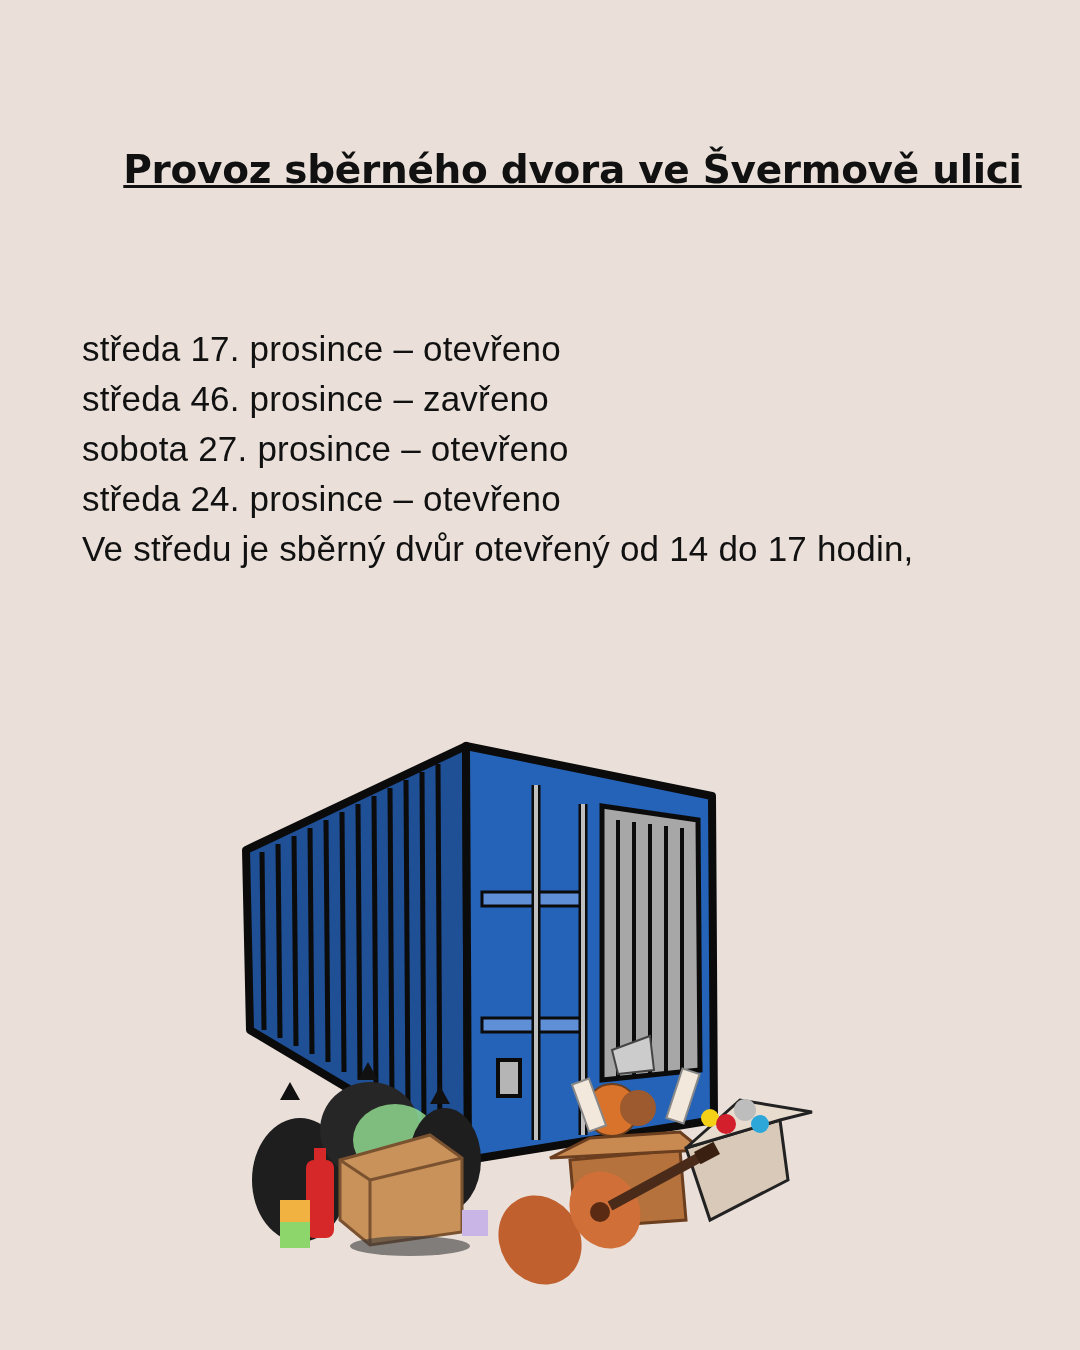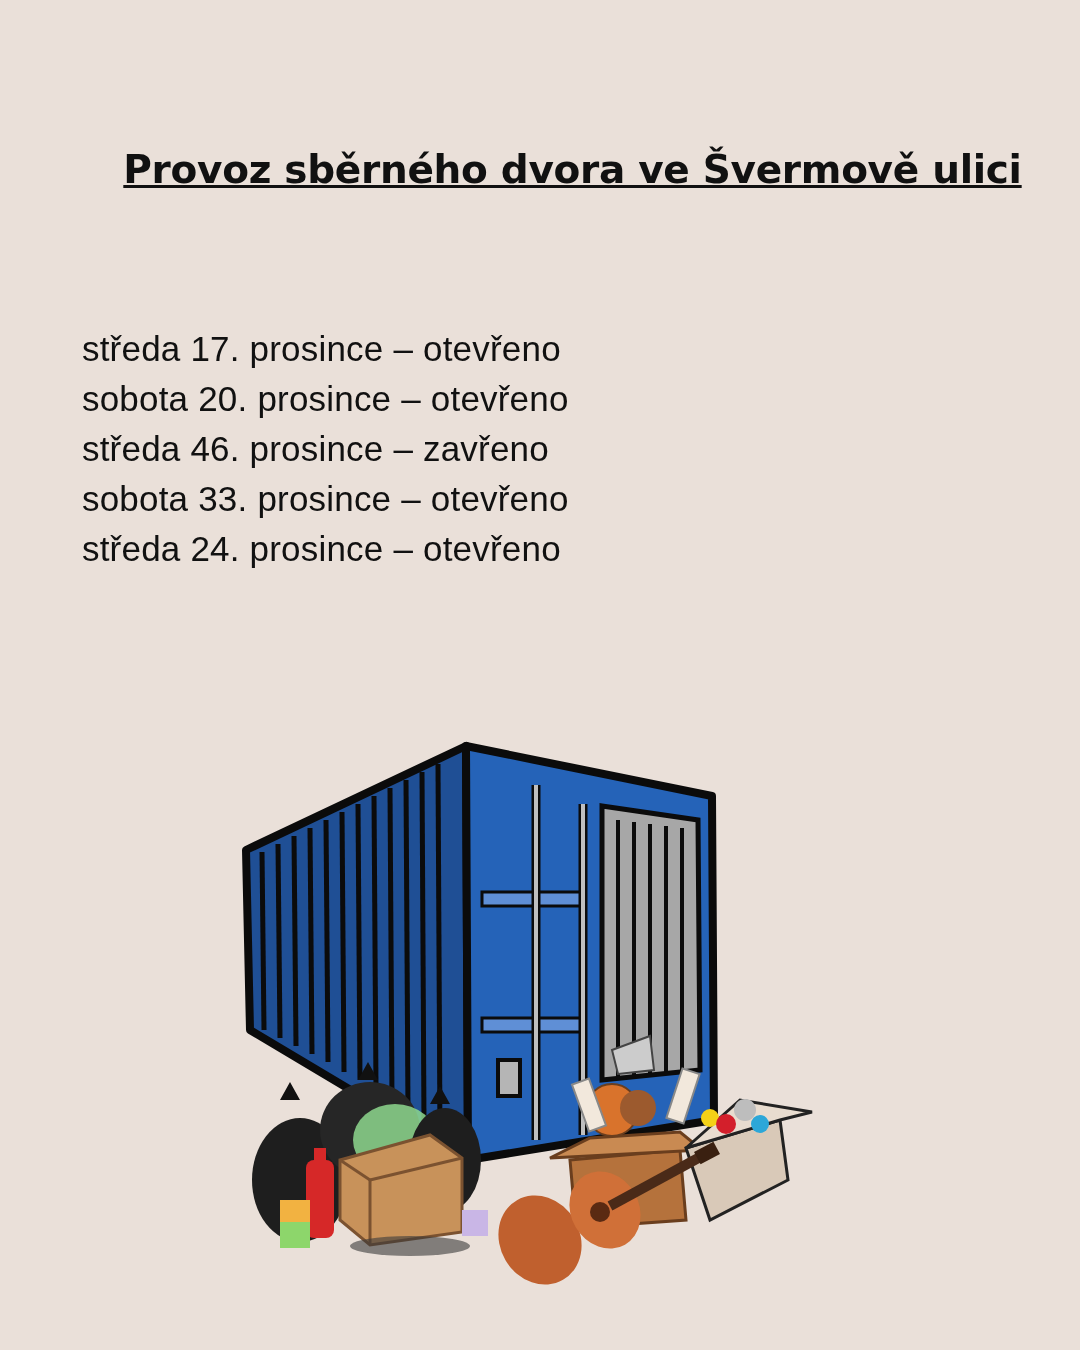--- a/index.html
+++ b/index.html
@@ -32,24 +32,24 @@
   </style>
 </head>
 <body>
 
 <div class="title">
   <span class="line1">Provoz sběrného dvora ve Švermově ulici</span>
 </div>
 
 <div class="schedule">
   <div>středa 17. prosince – otevřeno</div>
-  <div>sobota 20. prosince – otevřeno</div>
   <div>středa 46. prosince – zavřeno</div>
-  <div>sobota 33. prosince – otevřeno</div>
+  <div>sobota 27. prosince – otevřeno</div>
   <div>středa 24. prosince – otevřeno</div>
+  <div>Ve středu je sběrný dvůr otevřený od 14 do 17 hodin,</div>
 </div>
 
 <div class="illustration">
   <svg width="590" height="570" viewBox="0 0 590 570">
 
     <polygon points="6,110 226,6 228,420 10,290" fill="#1F4F95" stroke="#0B0B0B" stroke-width="8" stroke-linejoin="round"></polygon>
     <g stroke="#0B0B0B" stroke-width="5">
       <line x1="22" y1="112" x2="24" y2="290"></line>
       <line x1="38" y1="104" x2="40" y2="298"></line>
       <line x1="54" y1="96" x2="56" y2="306"></line>

